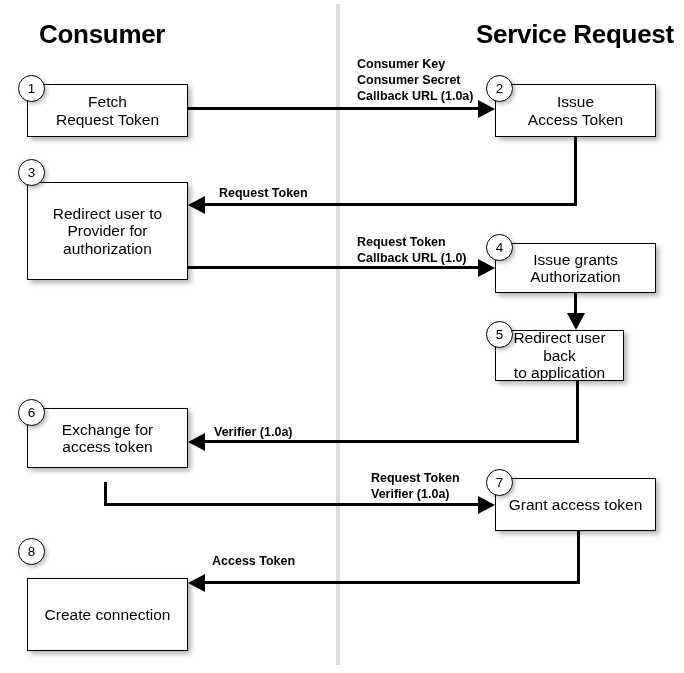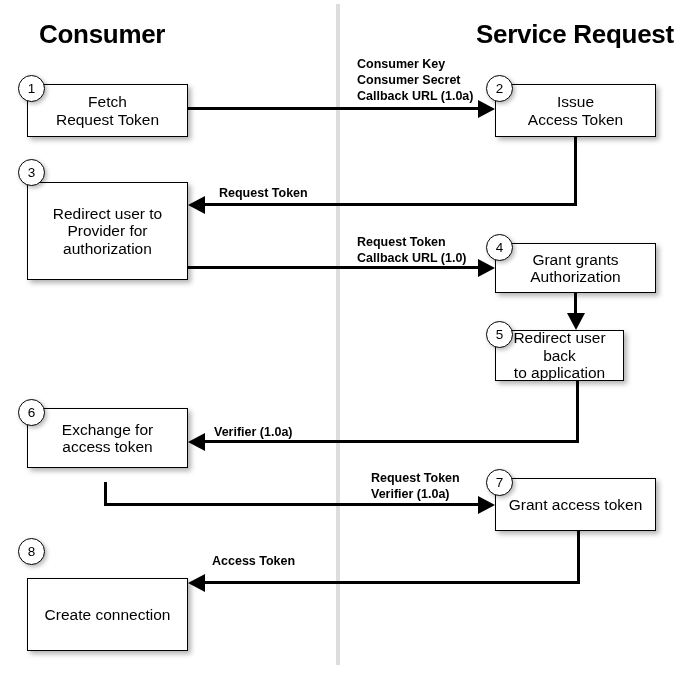--- a/index.html
+++ b/index.html
@@ -149,21 +149,21 @@
   <div class="badge" style="left:486px; top:75px;">2</div>
 
   <div class="node" style="left:27px; top:168px; width:161px; height:98px;margin-top:14px;">
     <div class="node-label">Redirect user to
 Provider for
 authorization</div>
   </div>
   <div class="badge" style="left:18px; top:159px;">3</div>
 
   <div class="node" style="left:495px; top:243px; width:161px; height:50px;">
-    <div class="node-label">Grant grants
+    <div class="node-label">Issue grants
 Authorization</div>
   </div>
   <div class="badge" style="left:486px; top:234px;">4</div>
 
   <div class="node" style="left:495px; top:330px; width:129px; height:51px;">
     <div class="node-label">Redirect user back
 to application</div>
   </div>
   <div class="badge" style="left:486px; top:321px;">5</div>
 

